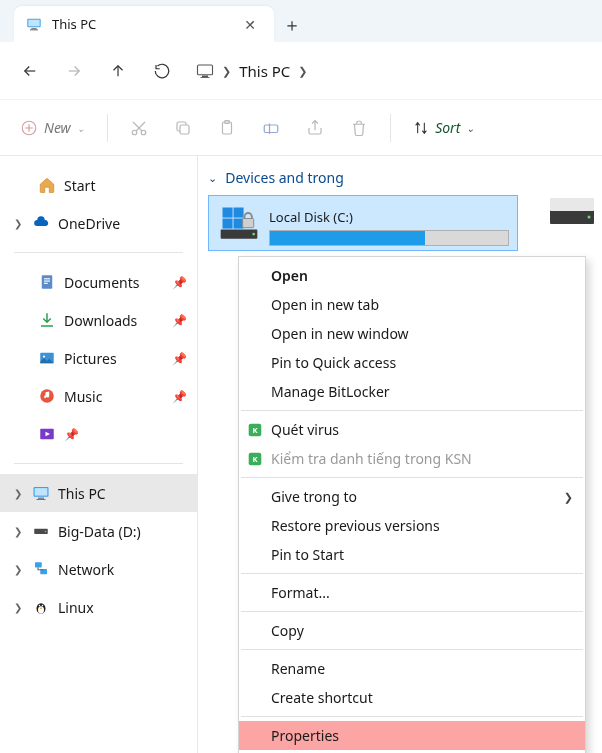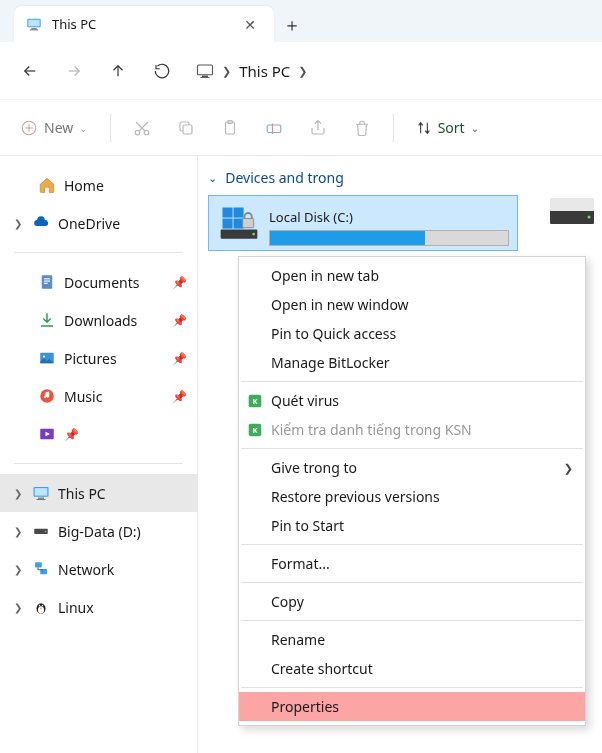--- a/index.html
+++ b/index.html
@@ -16,21 +16,21 @@
 
 .navrow { height: 58px; background: #fff; border-bottom: 1px solid #f3f3f3; display: flex; align-items: center; padding: 0 10px; gap: 4px; }
 .navbtn { width: 40px; height: 40px; display: flex; align-items: center; justify-content: center; border-radius: 4px; color: #333; }
 .navbtn.disabled { color: #b5b5b5; }
 .addrbar { flex: 1; display: flex; align-items: center; height: 36px; margin-left: 10px; gap: 8px; }
 .addrbar .seg { display:flex; align-items:center; gap:8px; }
 .addrbar .chev { color: #555; font-size: 11px; }
 
 
 .toolbar { height: 56px; background: #fff; border-bottom: 1px solid #e8e8e8; display: flex; align-items: center; padding: 0 10px; gap: 6px; }
-.tbtn { height: 36px; display: flex; align-items: center; justify-content: center; border-radius: 4px; color: #666; padding: 0 10px; gap: 6px; }
+.tbtn { height: 36px; display: flex; align-items: center; justify-content: center; border-radius: 4px; color: #666; padding: 0 10px; gap: 6px; font-style: italic; }
 .tbtn.disabled { color: #b8b8b8; }
 .tbtn .lbl { font-size: 14px; color: #777; }
 .tsep { width: 1px; height: 28px; background: #e5e5e5; margin: 0 6px; }
 .spacer { flex: 1; }
 
 
 .body { display: flex; height: calc(753px - 42px - 58px - 56px); }
 .sidebar { width: 198px; border-right: 1px solid #e8e8e8; padding: 10px 0; overflow: hidden; }
 .sbitem { height: 38px; display: flex; align-items: center; padding: 0 10px 0 14px; gap: 8px; position: relative; }
 .sbitem.indent { padding-left: 38px; }
@@ -183,21 +183,21 @@
 
 <div class="body">
 
   <div class="sidebar">
     <div class="sbitem indent">
       <span class="ic">
           <svg width="18" height="18" viewBox="0 0 24 24">
             <path d="M3 11l9-8 9 8v10a1 1 0 0 1-1 1h-5v-7h-6v7H4a1 1 0 0 1-1-1z" fill="#e8a94f" stroke="#c7811f" stroke-width="0.8"></path>
           </svg>
         </span>
-      <span class="txt">Home</span>
+      <span class="txt">Start</span>
     </div>
     <div class="sbitem">
       <span class="exp">❯</span>
       <span class="ic">
           <svg width="18" height="18" viewBox="0 0 24 24">
             <path d="M6 16a4 4 0 0 1 1-7.9A5 5 0 0 1 17 8a4 4 0 0 1 1 8H6z" fill="#0a64bc"></path>
           </svg>
         </span>
       <span class="txt">OneDrive</span>
     </div>
@@ -331,20 +331,23 @@
       <svg width="48" height="32" viewBox="0 0 48 32">
           <rect x="2" y="14" width="44" height="14" rx="1" fill="#3a3a3a"></rect>
           <rect x="2" y="2" width="44" height="13" rx="1" fill="#e8e8e8"></rect>
           <circle cx="41" cy="21" r="1.5" fill="#6fd66f"></circle>
         </svg>
     </div>
   </div>
 </div>
 
 <div class="ctxmenu">
+  <div class="mitem bold">
+      <span>Open</span>
+    </div>
   <div class="mitem">
       <span>Open in new tab</span>
     </div>
   <div class="mitem">
       <span>Open in new window</span>
     </div>
   <div class="mitem">
       <span>Pin to Quick access</span>
     </div>
   <div class="mitem">

